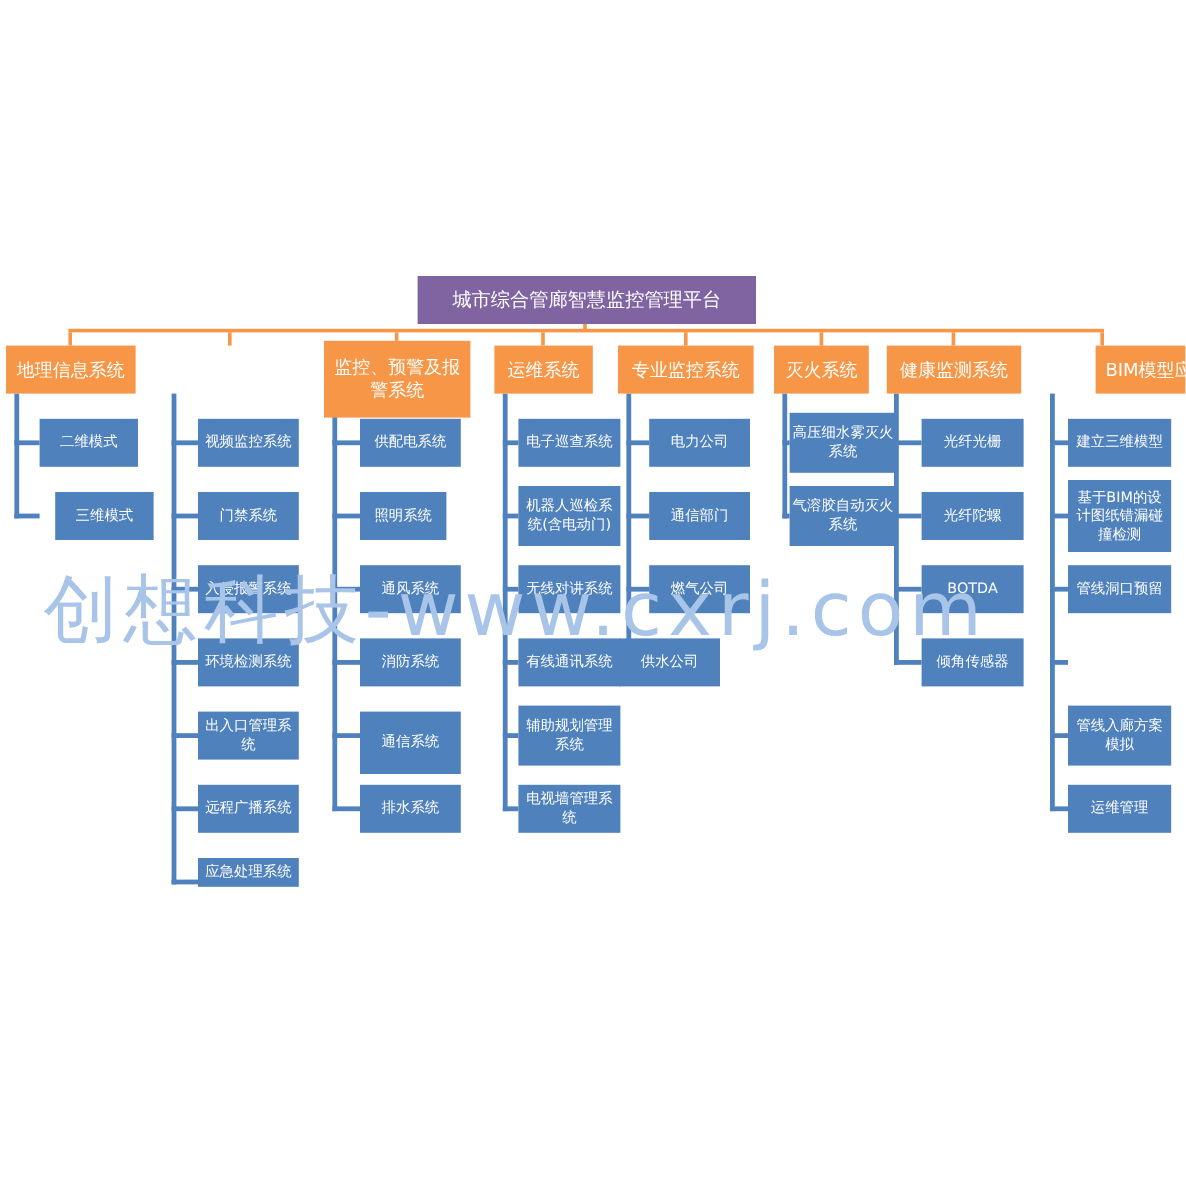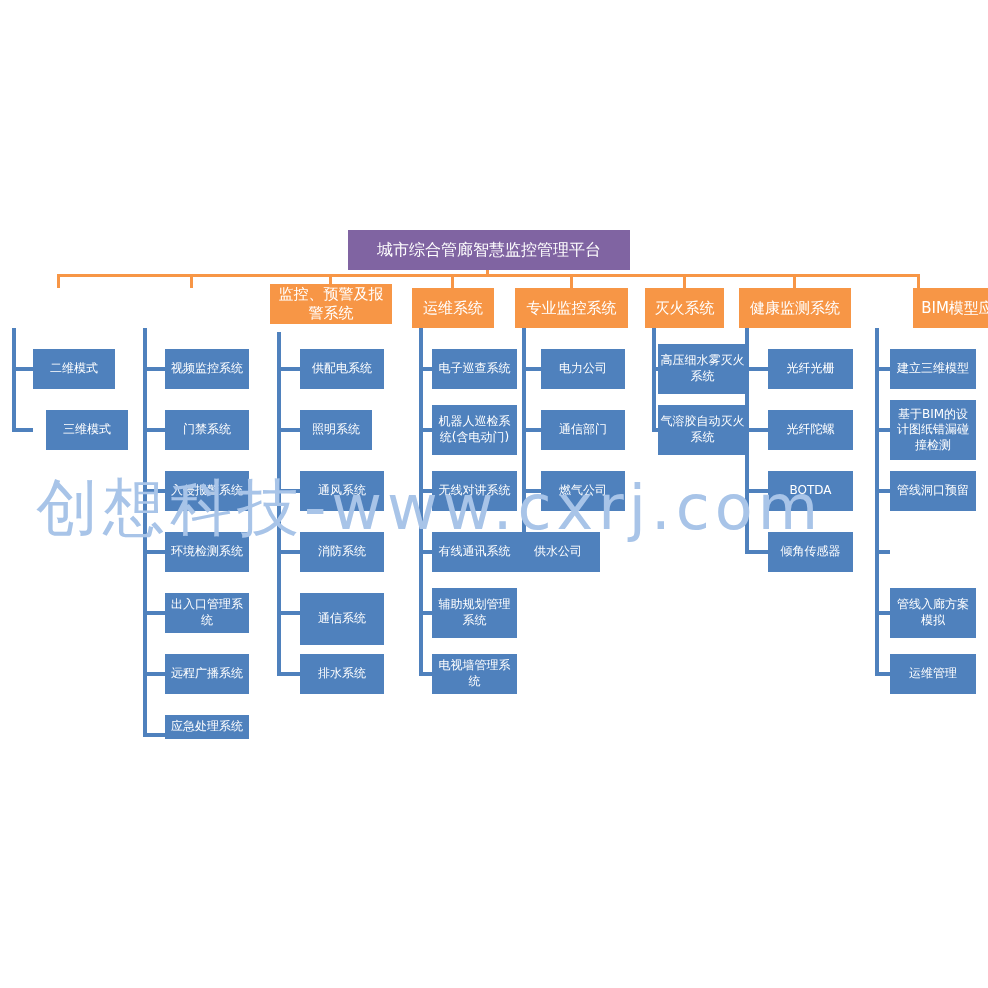--- a/index.html
+++ b/index.html
@@ -40,21 +40,22 @@
   <div class="oline" style="left:57px;top:274px;width:863px;height:3px"></div>
   <div class="oline" style="left:57px;top:277px;width:3px;height:11px"></div>
   <div class="oline" style="left:190px;top:277px;width:3px;height:11px"></div>
   <div class="oline" style="left:329px;top:277px;width:3px;height:7px"></div>
   <div class="oline" style="left:451px;top:277px;width:3px;height:11px"></div>
   <div class="oline" style="left:570px;top:277px;width:3px;height:11px"></div>
   <div class="oline" style="left:683px;top:277px;width:3px;height:11px"></div>
   <div class="oline" style="left:793px;top:277px;width:3px;height:11px"></div>
   <div class="oline" style="left:917px;top:277px;width:3px;height:11px"></div>
 
-  <div class="box branch layer" style="left:270px;top:284px;width:122px;height:40px">监控、预警及报警系统</div>
+  <div class="box branch layer" style="left:5px;top:288px;width:108px;height:40px">地理信息系统</div>
+  <div class="box branch layer" style="left:270px;top:284px;width:122px;height:64px">监控、预警及报警系统</div>
   <div class="box branch layer" style="left:412px;top:288px;width:82px;height:40px">运维系统</div>
   <div class="box branch layer" style="left:515px;top:288px;width:113px;height:40px">专业监控系统</div>
   <div class="box branch layer" style="left:645px;top:288px;width:79px;height:40px">灭火系统</div>
   <div class="box branch layer" style="left:739px;top:288px;width:112px;height:40px">健康监测系统</div>
   <div class="box branch layer" style="left:913px;top:288px;width:104px;height:40px">BIM模型应用</div>
 
   <div class="bline" style="left:12px;top:328px;width:4px;height:104px"></div>
   <div class="bline" style="left:143px;top:328px;width:4px;height:409px"></div>
   <div class="bline" style="left:277px;top:332px;width:4px;height:344px"></div>
   <div class="bline" style="left:419px;top:328px;width:4px;height:348px"></div>

